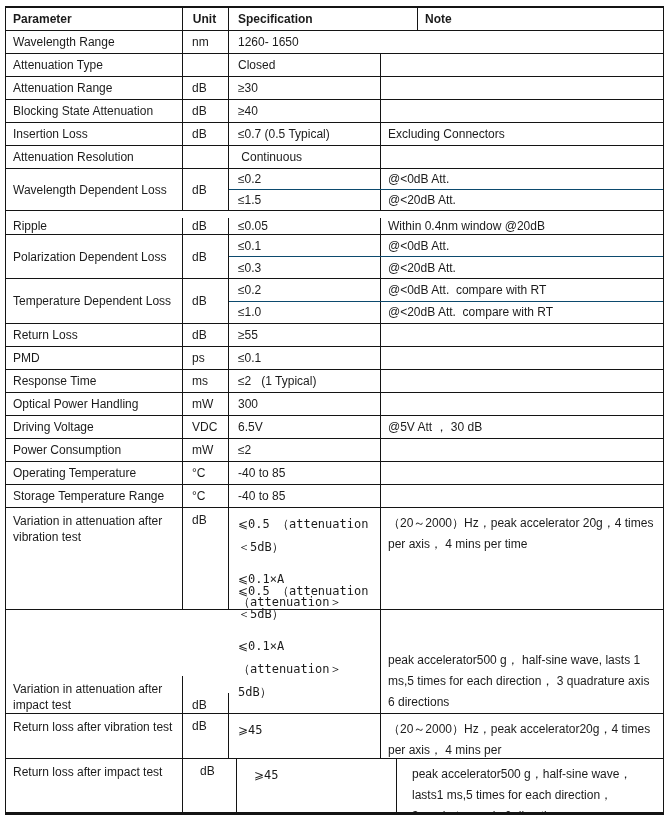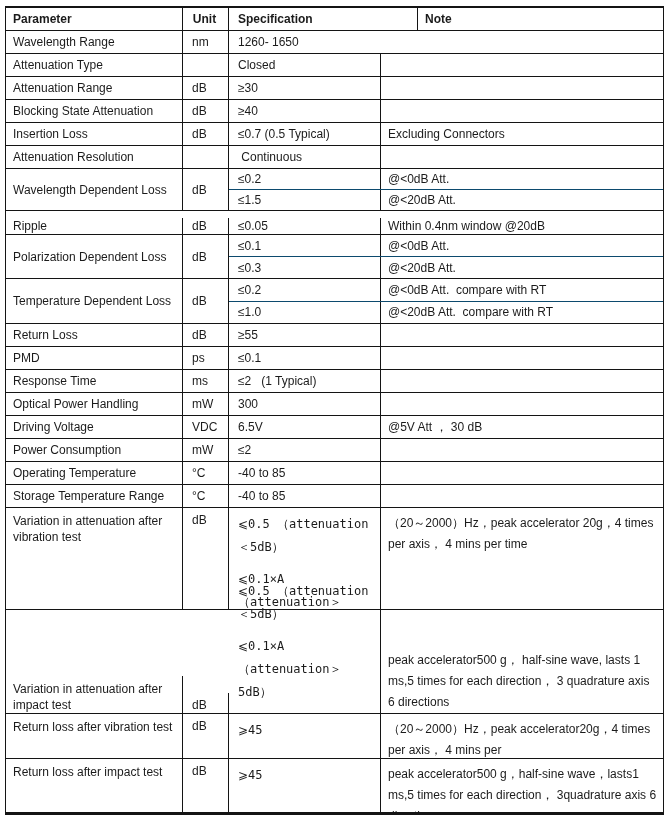--- a/index.html
+++ b/index.html
@@ -72,21 +72,21 @@
     line-height: 23px;
     padding-top: 7px;
   }
   .cjk p { margin: 0 0 9px 0; white-space: pre-wrap; }
   
   .h23 { height: 23px; }
   .h24 { height: 24px; align-items: flex-end; }
   .h42 { height: 42px; }
   .h44 { height: 44px; }
   .h45 { height: 45px; }
-  .h53 { height: 53px; }
+  .h53 { height: 53px; gap: 8px; }
   .h102 { height: 102px; }
   .h104 { height: 104px; align-items: flex-end; }
 </style>
 </head>
 <body>
 
 <div class="page">
   <div class="tbl">
 
     <div class="row hdr h23">

